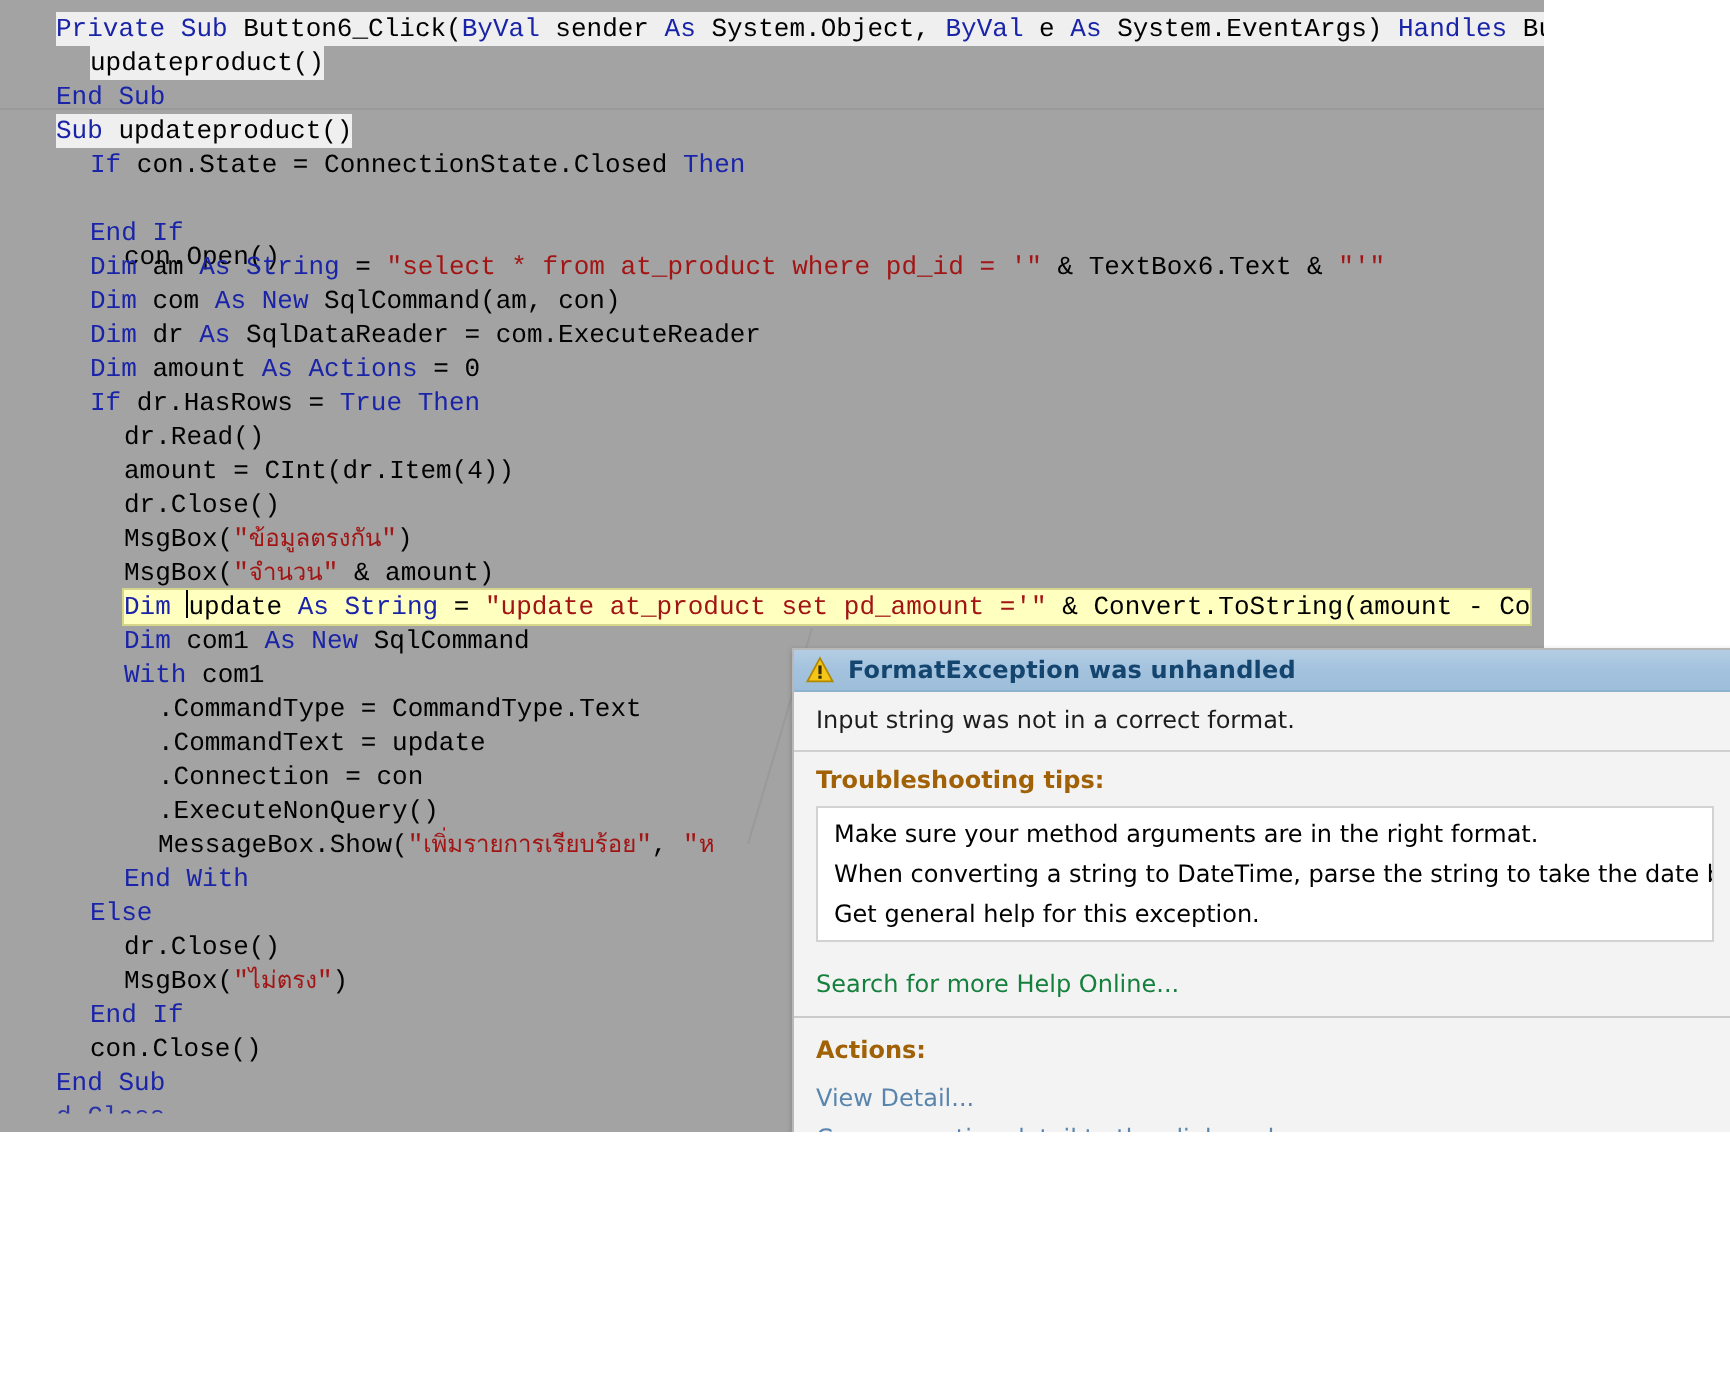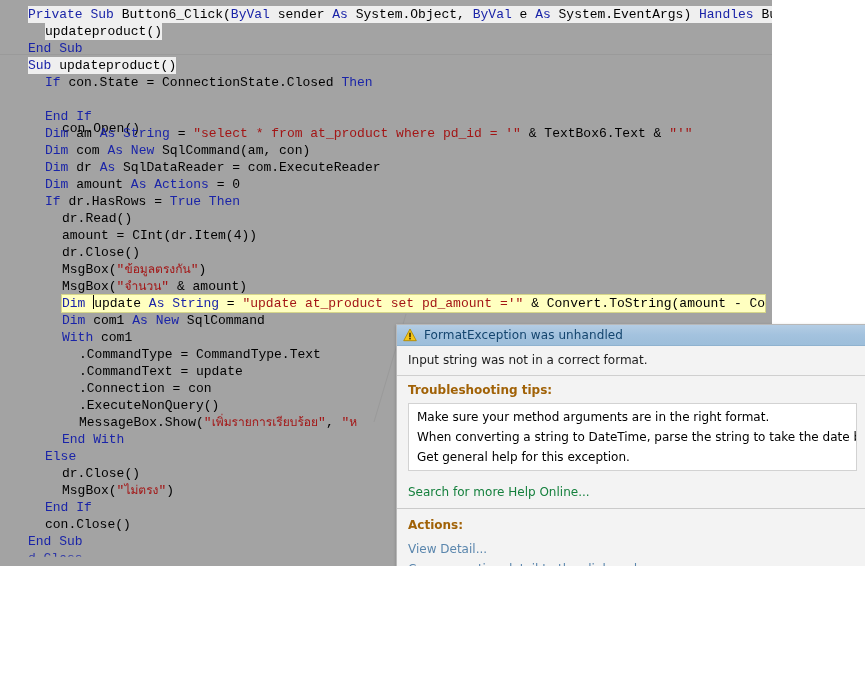--- a/index.html
+++ b/index.html
@@ -109,21 +109,21 @@
     padding: 0 6px;
     box-sizing: border-box;
   }
   #exception-popup .title-bar .warn-icon {
     width: 14px;
     height: 14px;
     margin-right: 7px;
     flex: 0 0 auto;
   }
   #exception-popup .title-text {
-    font-weight: normal;
+    font-weight: bold;
     font-size: 12px;
     color: #14456e;
     letter-spacing: 0.1px;
   }
 
   #exception-popup .message {
     padding: 7px 10px 8px 11px;
     background: #f3f3f3;
     font-size: 12px;
     color: #1d1d1d;

